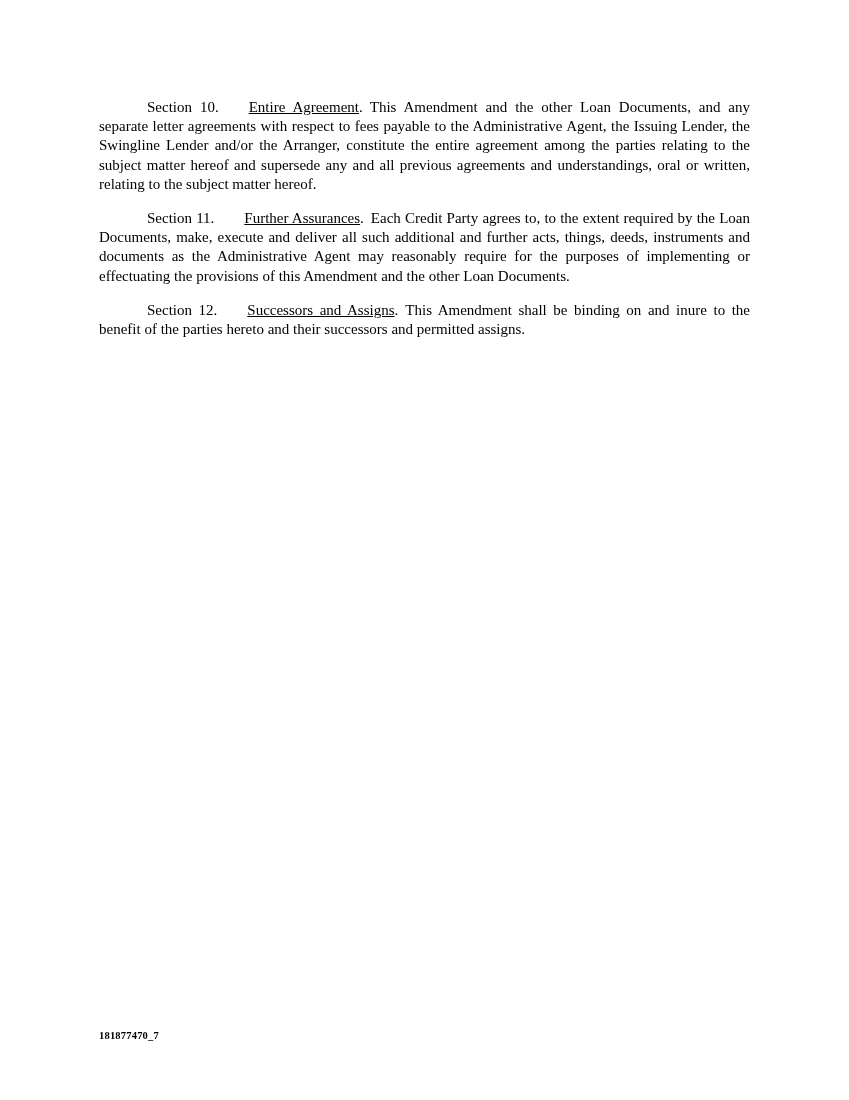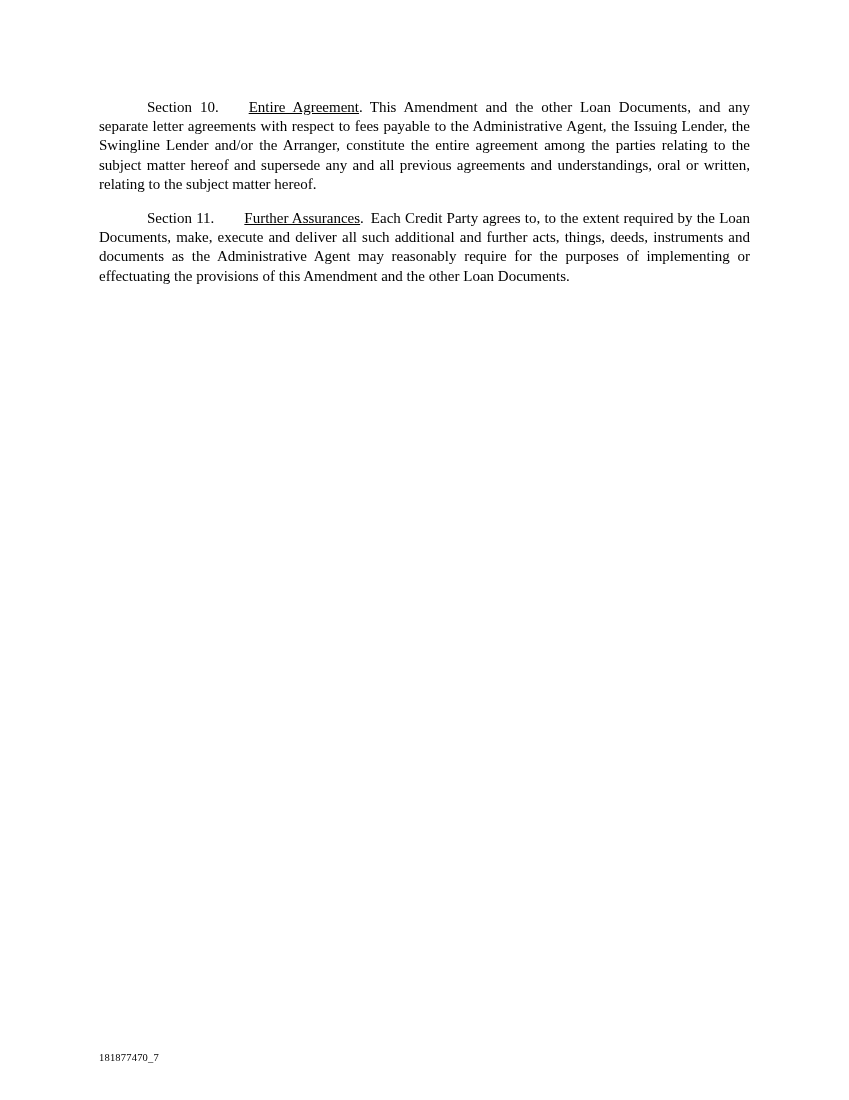--- a/index.html
+++ b/index.html
@@ -62,39 +62,43 @@
     position: absolute;
     left: 0;
     right: 0;
     top: 1018px;
     text-align: center;
     font-size: 15.2px;
   }
   .doc-id {
     position: absolute;
     left: 99px;
-    top: 1052px;
+    top: 1030px;
     font-size: 10.5px;
     letter-spacing: 0.2px;
+    font-weight: bold;
   }
 </style>
 </head>
 <body>
 
 <div class="page">
 
   <div class="content">
 
     <p class="para">
       <span class="indent"></span><span class="sec-label">Section 10.</span><span class="sec-gap"></span><span class="sec-title">Entire Agreement</span><span>.</span><span class="after-period"></span><span>This Amendment and the other Loan Documents, and any separate letter agreements with respect to fees payable to the Administrative Agent, the Issuing Lender, the Swingline Lender and/or the Arranger, constitute the entire agreement among the parties relating to the subject matter hereof and supersede any and all previous agreements and understandings, oral or written, relating to the subject matter hereof.</span>
     </p>
 
     <p class="para">
       <span class="indent"></span><span class="sec-label">Section 11.</span><span class="sec-gap"></span><span class="sec-title">Further Assurances</span><span>.</span><span class="after-period"></span><span>Each Credit Party agrees to, to the extent required by the Loan Documents, make, execute and deliver all such additional and further acts, things, deeds, instruments and documents as the Administrative Agent may reasonably require for the purposes of implementing or effectuating the provisions of this Amendment and the other Loan Documents.</span>
     </p>
 
+    <p class="para">
+      <span class="indent"></span><span class="sec-label">Section 12.</span><span class="sec-gap"></span><span class="sec-title">Successors and Assigns</span><span>.</span><span class="after-period"></span><span>This Amendment shall be binding on and inure to the benefit of the parties hereto and their successors and permitted assigns.</span>
+    </p>
 
 
   </div>
 
   <div class="doc-id">181877470_7</div>
 
 </div>
 
 </body></html>

